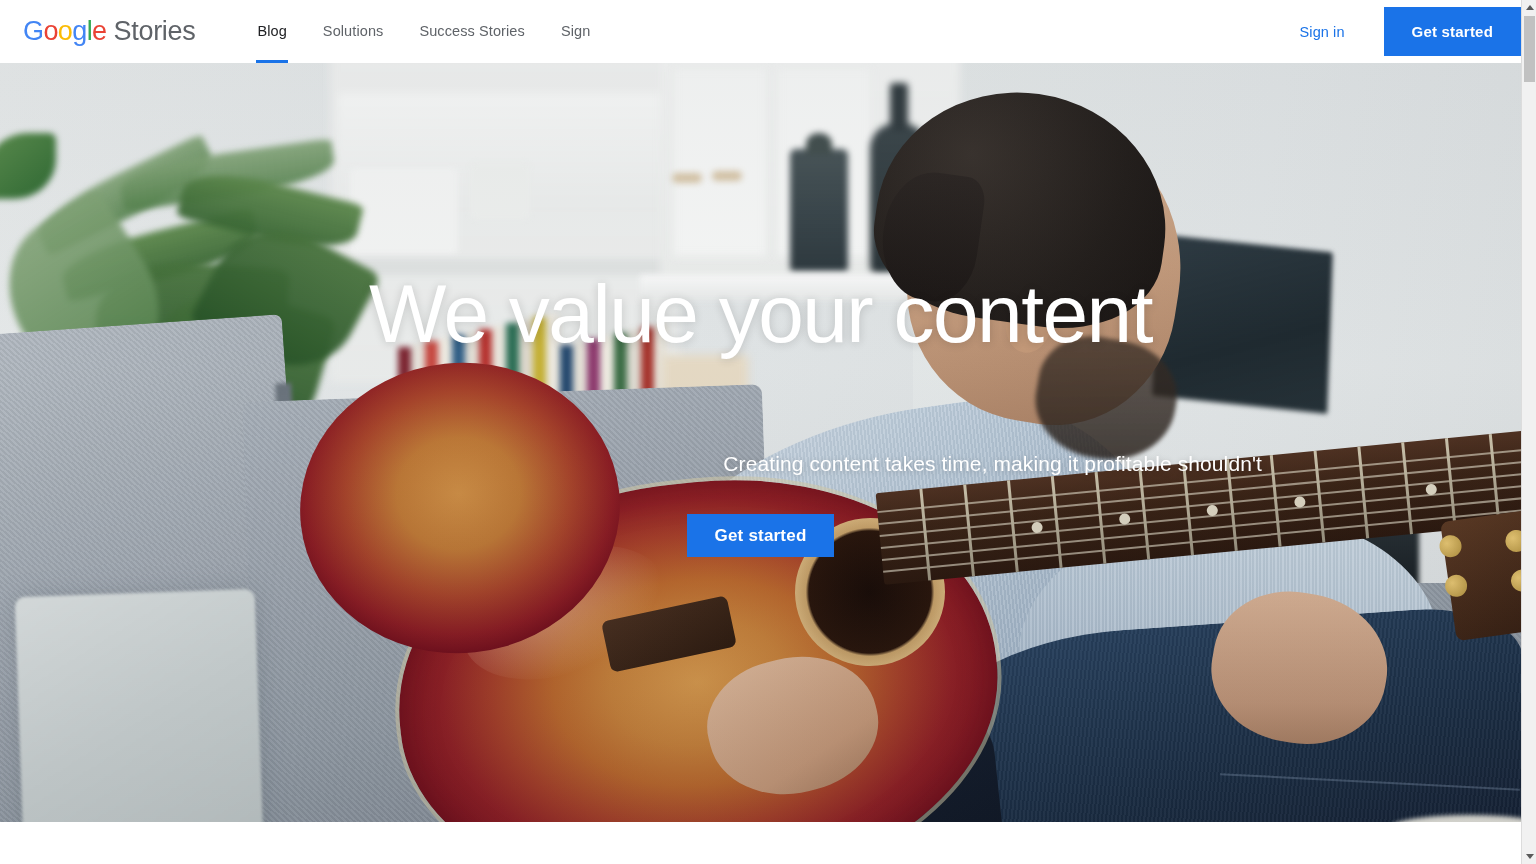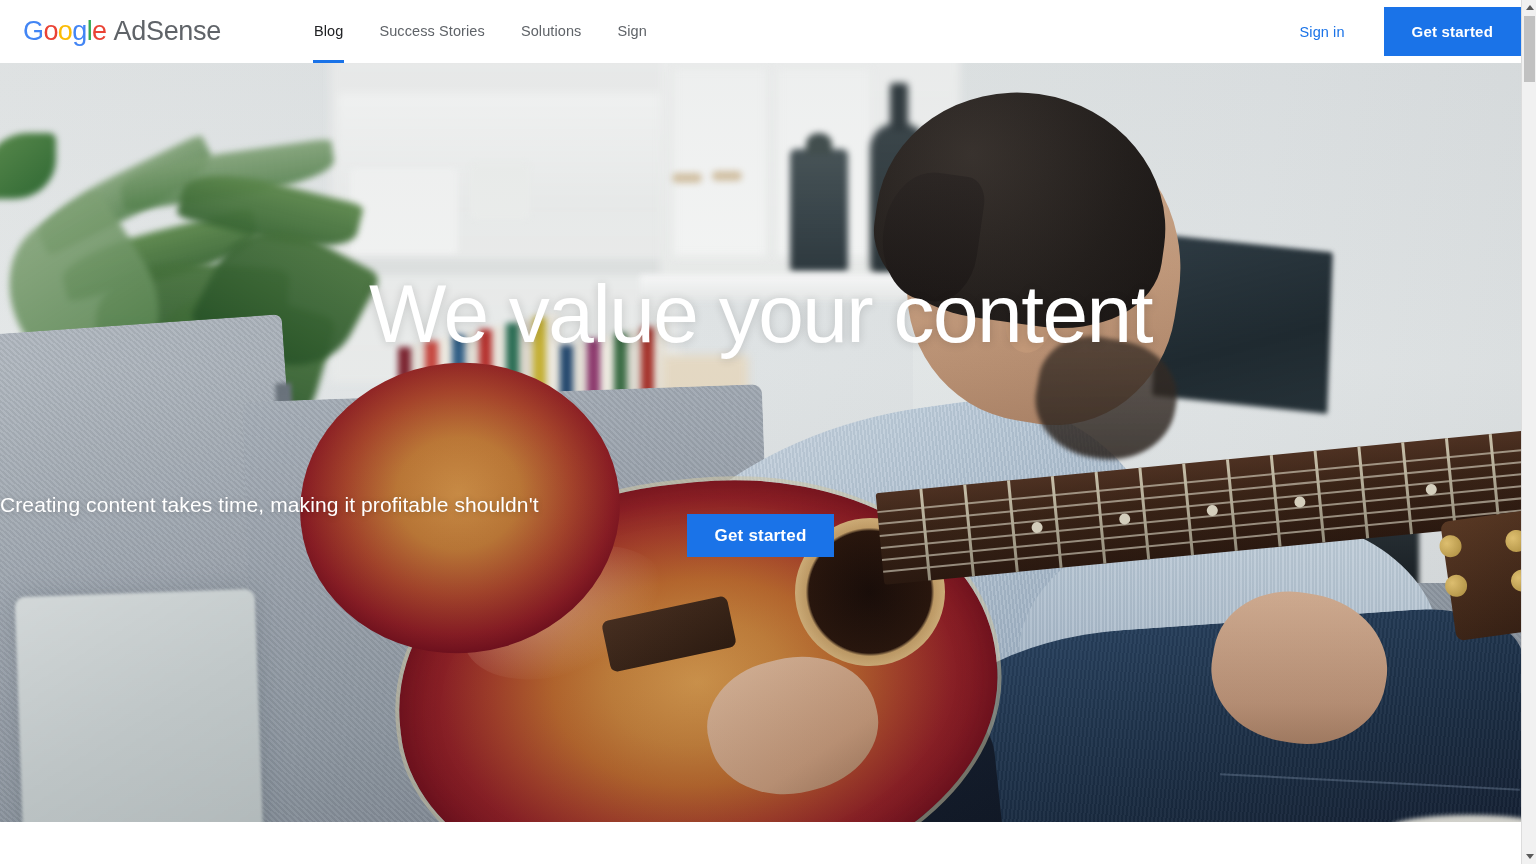--- a/index.html
+++ b/index.html
@@ -24,21 +24,20 @@
   
   .header {
     position: absolute;
     top: 0; left: 0;
     width: 1521px;
     height: 63px;
     background: #ffffff;
     display: flex;
     align-items: center;
     z-index: 40;
-    gap: 31px;
   }
 
   .logo-wrap {
     display: flex;
     align-items: baseline;
     margin-left: 23px;
     white-space: nowrap;
     user-select: none;
   }
   .logo-google {
@@ -593,28 +592,27 @@
     font-weight: 400;
     letter-spacing: -1.5px;
     line-height: 1;
     text-shadow: 0 1px 10px rgba(0,0,0,0.16);
     white-space: nowrap;
   }
   .hero-sub {
     position: absolute;
     top: 389px;
     width: 1262px;
-    text-align: left;
+    text-align: right;
     color: #ffffff;
     font-size: 21px;
     font-weight: 400;
     letter-spacing: 0.1px;
     text-shadow: 0 1px 6px rgba(0,0,0,0.22);
     white-space: nowrap;
-    margin-top: 41px;
   }
   .hero-cta-row {
     position: absolute;
     top: 451px;
     width: 1521px;
     text-align: center;
     pointer-events: auto;
   }
   .btn-hero {
     background: #1a73e8;
@@ -680,27 +678,27 @@
 <body>
 
 <div class="viewport">
 
   <div class="header">
 
     <div class="logo-wrap">
       <span class="logo-google">
         <span style="color:#4285F4">G</span><span style="color:#EA4335">o</span><span style="color:#FBBC05">o</span><span style="color:#4285F4">g</span><span style="color:#34A853">l</span><span style="color:#EA4335">e</span>
       </span>
-      <span class="logo-adsense">AdSense</span>
+      <span class="logo-adsense">Stories</span>
     </div>
 
     <nav class="nav">
       <div class="nav-item active">Blog</div>
+      <div class="nav-item">Solutions</div>
       <div class="nav-item">Success Stories</div>
-      <div class="nav-item">Solutions</div>
       <div class="nav-item">Sign</div>
     </nav>
 
     <div class="header-right">
       <div class="signin">Sign in</div>
       <button class="btn-header">Get started</button>
     </div>
   </div>
 
   <div class="hero">

